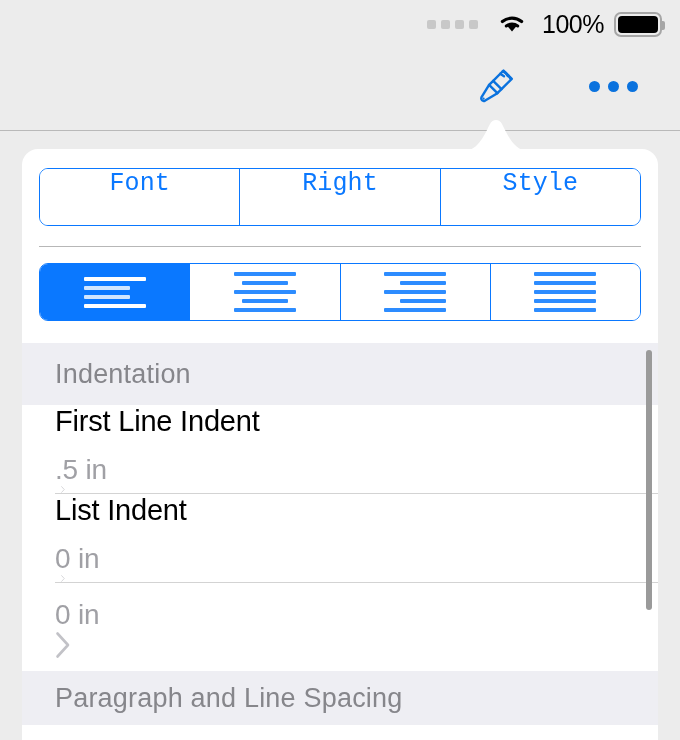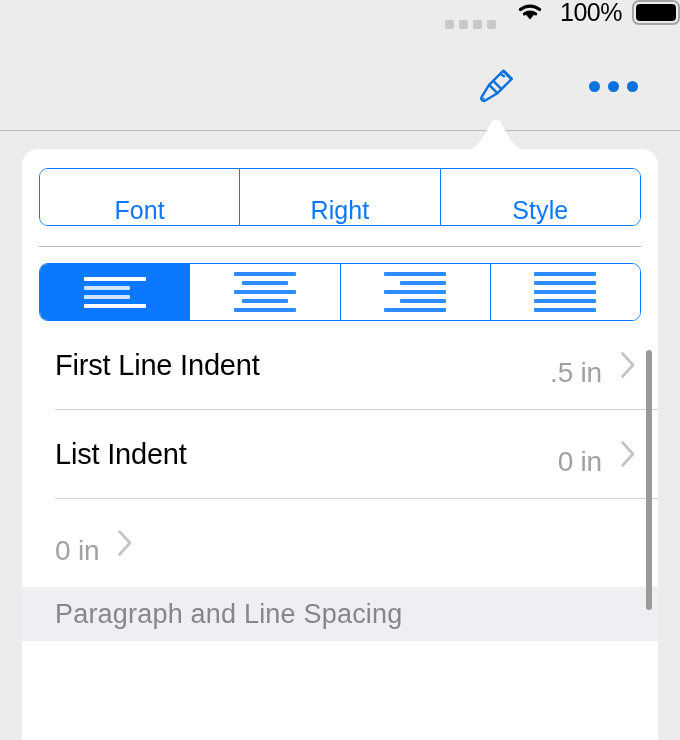--- a/index.html
+++ b/index.html
@@ -16,21 +16,23 @@
     -webkit-font-smoothing: antialiased;
   }
 
   
   .status-bar {
     position: absolute;
     top: 0; left: 0;
     width: 680px;
     height: 48px;
     display: flex;
+    align-items: center;
     justify-content: flex-end;
+    padding-right: 18px;
     box-sizing: border-box;
   }
   .signal-dots {
     display: flex;
     gap: 5px;
     align-items: center;
     margin-right: 18px;
   }
   .signal-dots i {
     display: block;
@@ -143,28 +145,29 @@
     display: flex;
     border: 1.6px solid #0a78ff;
     border-radius: 9px;
     overflow: hidden;
     height: 56px;
     background: #fff;
   }
   .segmented .seg {
     flex: 1 1 0;
     display: flex;
-    align-items: flex-end;
+    align-items: flex-start;
     justify-content: center;
     font-size: 25px;
     color: #0a78ff;
     border-right: 1.6px solid #0a78ff;
     box-sizing: border-box;
     background: #fff;
     letter-spacing: 0.1px;
+    font-family: Liberation Mono, monospace;
   }
   .segmented .seg:last-child { border-right: none; }
   .segmented .seg.active {
     background: #0a78ff;
     color: #fff;
   }
 
   .tabs-divider {
     margin-top: 20px;
     height: 1px;
@@ -242,24 +245,24 @@
     font-size: 27px;
     color: #86868b;
     letter-spacing: 0.2px;
   }
 
   
   .rows { background: #fff; }
   .row {
     height: 88px;
     display: flex;
-    align-items: center;
     padding: 0 22px 0 33px;
     box-sizing: border-box;
     position: relative;
+    flex-direction: column;
   }
   .row .label {
     font-size: 29px;
     color: #000;
     flex: 1 1 auto;
     letter-spacing: -0.2px;
   }
   .row .value {
     font-size: 28px;
     color: #a0a0a5;
@@ -383,20 +386,23 @@
             <span></span>
               <span></span>
               <span></span>
               <span></span>
               <span></span>
           </div>
         </div>
       </div>
     </div>
 
+    <div class="section-header">
+      <span>Indentation</span>
+    </div>
 
     <div class="rows">
       <div class="row">
         <span class="label">First Line Indent</span>
         <span class="value">.5 in</span>
         <svg class="chev" viewBox="0 0 16 28">
           <path d="M2.5 2.5 L13 14 L2.5 25.5" stroke="#c2c2c7" stroke-width="2.6" fill="none" stroke-linecap="round" stroke-linejoin="round"></path>
         </svg>
       </div>
       <div class="row-sep"></div>

